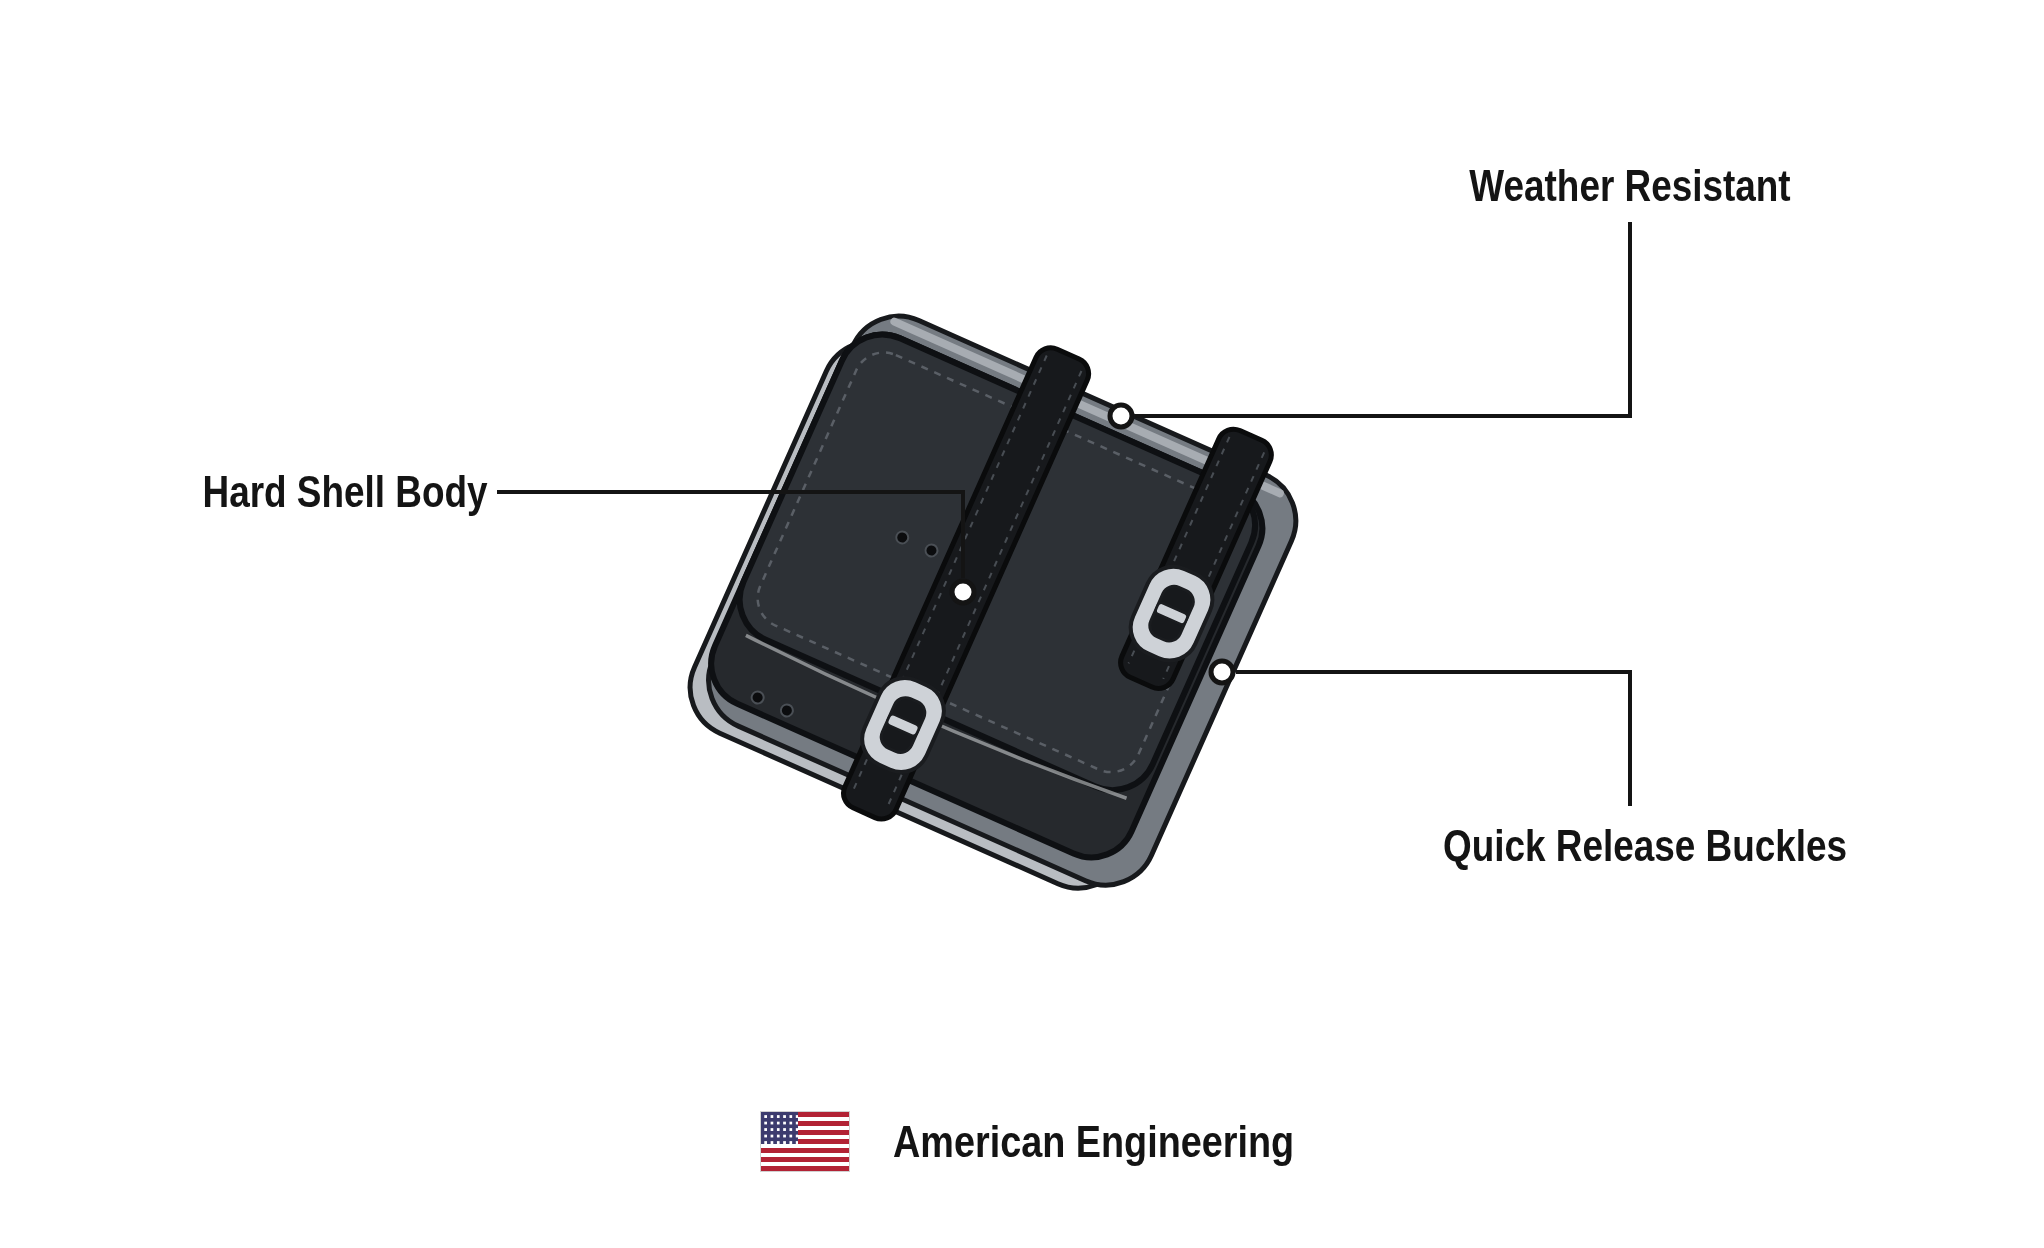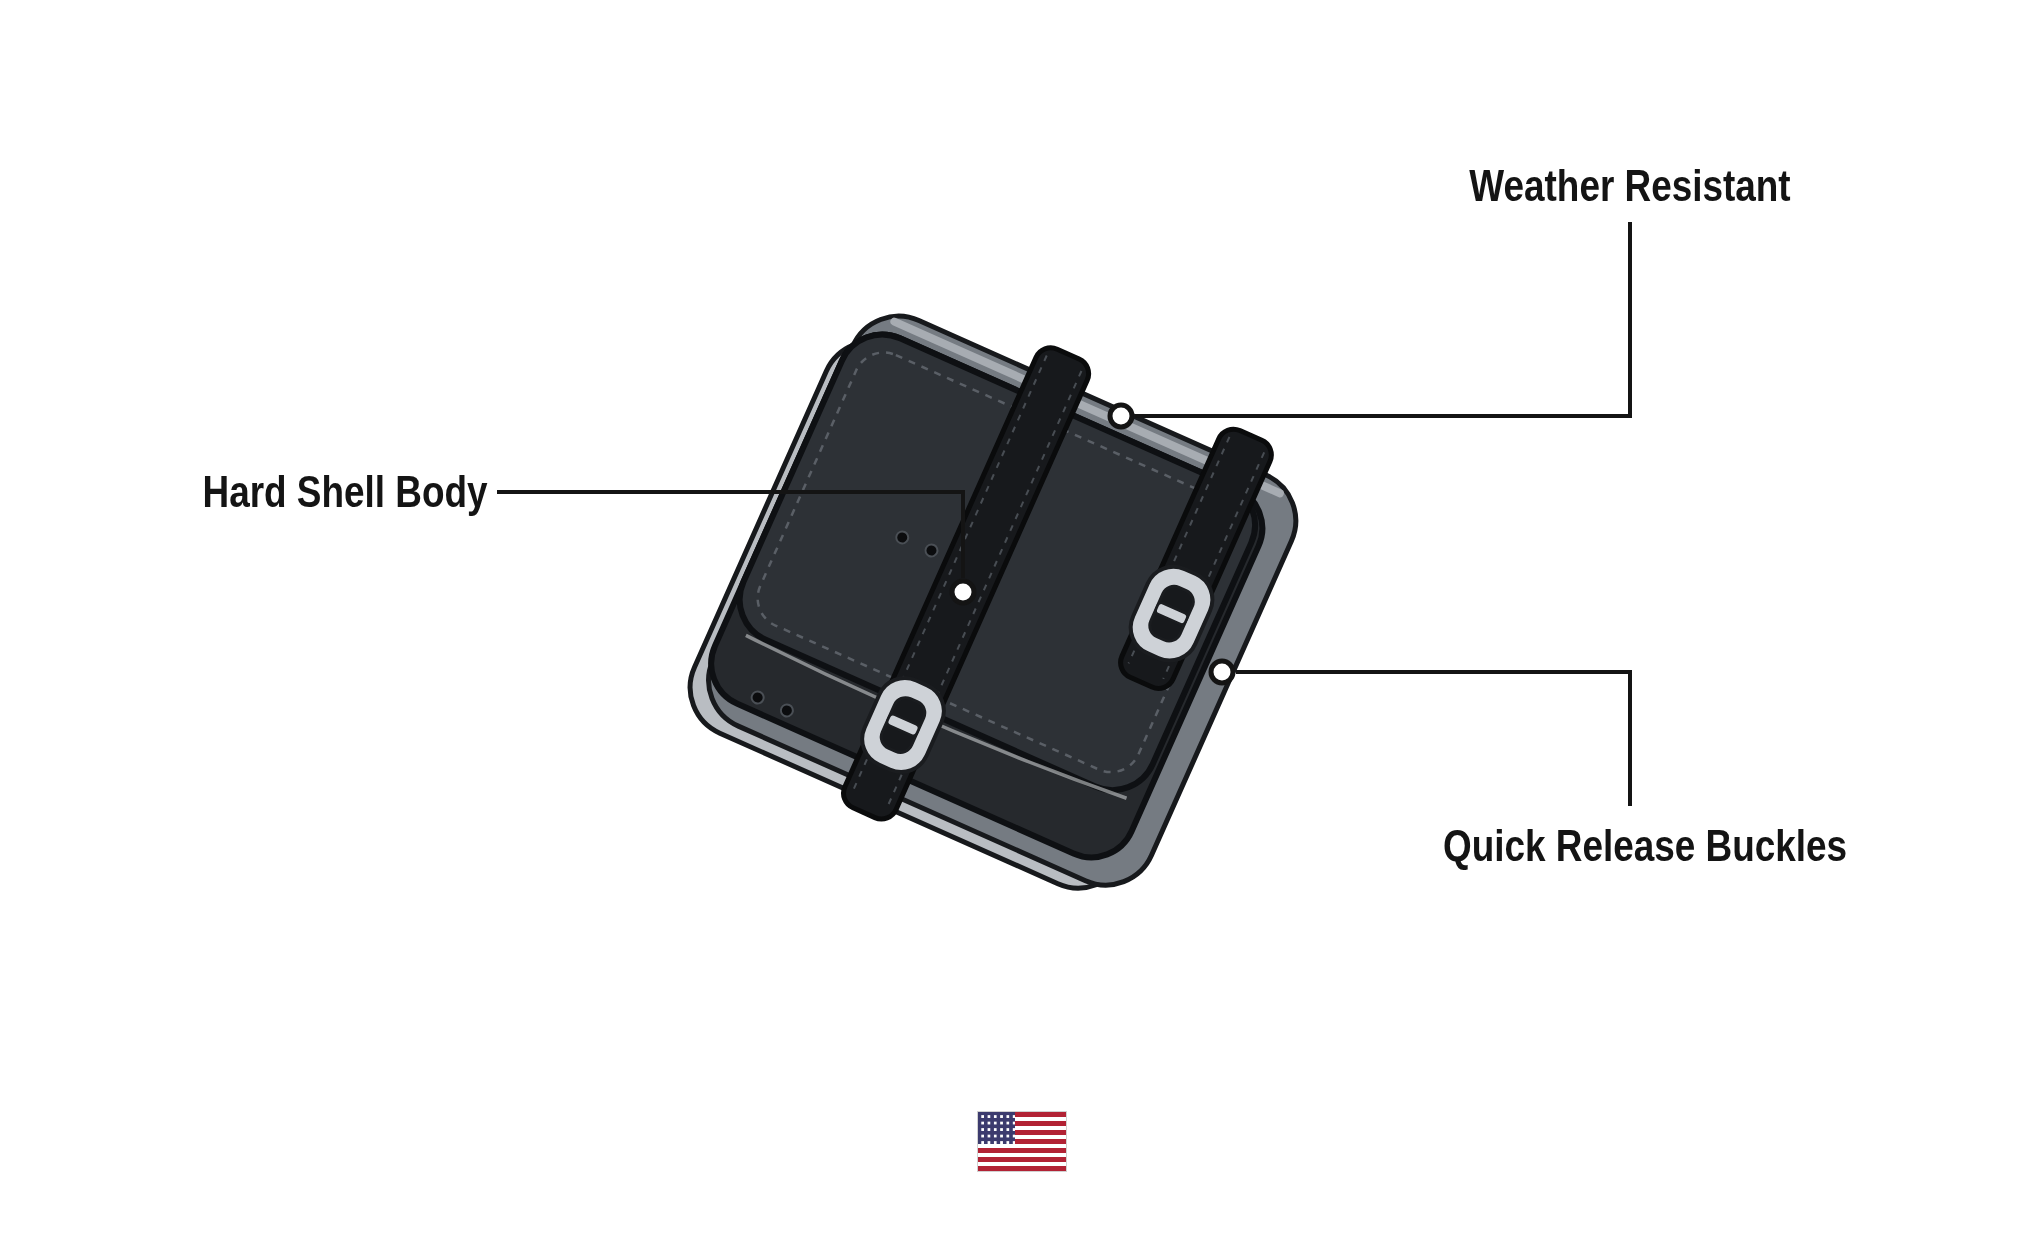--- a/index.html
+++ b/index.html
@@ -128,15 +128,18 @@
   <div class="label label-weather">Weather Resistant</div>
 
   <div class="label label-hardshell">Hard Shell Body</div>
 
   <div class="label label-quickrelease">Quick Release Buckles</div>
 
   <div class="footer">
     <div class="flag">
       <div class="flag-canton"></div>
     </div>
+    <div class="footer-text-wrap">
+      <div class="footer-text">American Engineering</div>
+    </div>
   </div>
 
 </div>
 
 </body></html>

